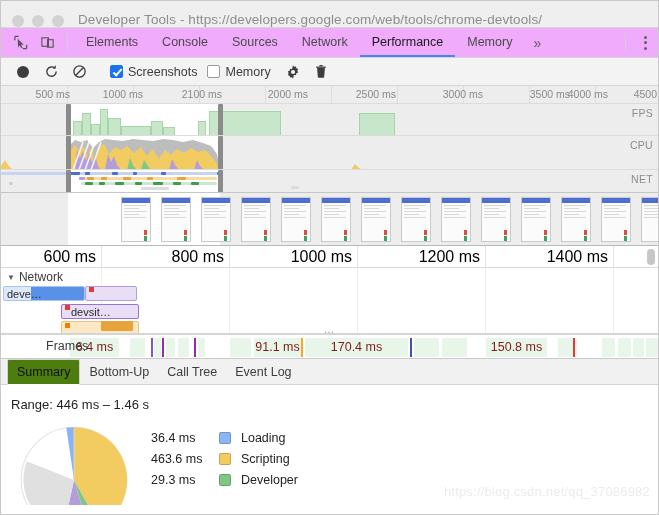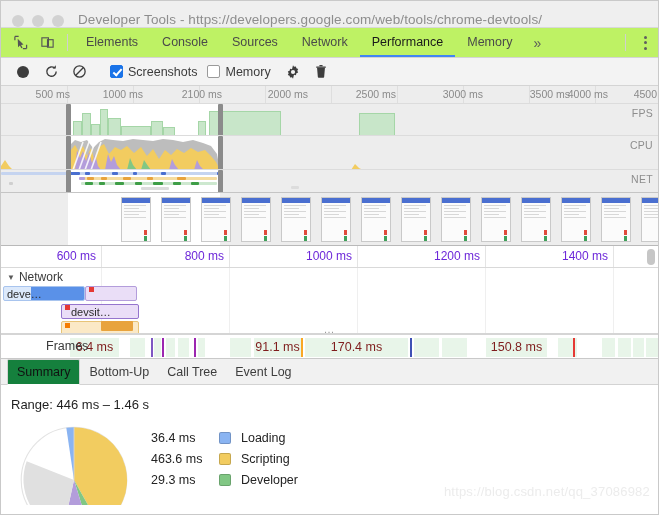--- a/index.html
+++ b/index.html
@@ -30,21 +30,21 @@
   .win-title {
     flex: 1; text-align: left; padding-left: 14px;
     font-size: 13.5px; color: #8d8d8d; letter-spacing: .1px;
     white-space: nowrap; overflow: hidden;
   }
 
   
   .paneltabs {
     position: relative;
     height: 30px;
-    background: #bef264;
+    background: #f0abfc;
     border-bottom: 1px solid #d4d4d4;
     display: flex; align-items: stretch;
   }
   .tool-btn {
     width: 27px; display: flex; align-items: center; justify-content: center;
     color: #5a5a5a; cursor: pointer;
   }
   .tool-btn:first-child { margin-left: 6px; }
   .vsep { width: 1px; background: #d0d0d0; margin: 6px 6px; }
   .tabs { display: flex; align-items: stretch; }
@@ -149,21 +149,21 @@
   .ft-line.s { width: 55%; }
   .ft-line.m { width: 80%; }
   .ft-blk { position: absolute; width: 3px; height: 5px; }
 
   
   .detail-ruler {
     position: relative; height: 22px; background: #fff;
     border-bottom: 1px solid #d9d9d9;
   }
   .dr-tick {
-    position: absolute; top: 0; font-size: 12px; color: #6d28d9;
+    position: absolute; top: 0; font-size: 16px; color: #000000;
     transform: translateX(-100%); padding-right: 5px; line-height: 21px;
     white-space: nowrap;
   }
   .dr-grid { position: absolute; top: 0; bottom: 0; width: 1px; background: #e4e4e4; }
   .dr-scroll {
     position: absolute; right: 3px; top: 3px; width: 8px; height: 16px;
     border-radius: 5px; background: #c6c6c6;
   }
 
   
@@ -211,21 +211,21 @@
   
   .bottomtabs {
     height: 26px; background: #f1f1f1; border-bottom: 1px solid #d3d3d3;
     display: flex; align-items: stretch; padding-left: 6px;
   }
   .btab {
     display: flex; align-items: center; padding: 0 9px; font-size: 12.5px;
     color: #3d3d3d; cursor: pointer;
   }
   .btab.active {
-    background: #15803d; border: 1px solid #d3d3d3; border-bottom: 1px solid #fff;
+    background: #4d7c0f; border: 1px solid #d3d3d3; border-bottom: 1px solid #fff;
     margin-bottom: -1px; border-radius: 2px 2px 0 0; color: #111;
   }
 
   
   .summary {
     position: relative; height: 120px; background: #fff; overflow: hidden;
   }
   .range-text {
     position: absolute; left: 10px; top: 12px;
     font-size: 13px; color: #1f1f1f;

